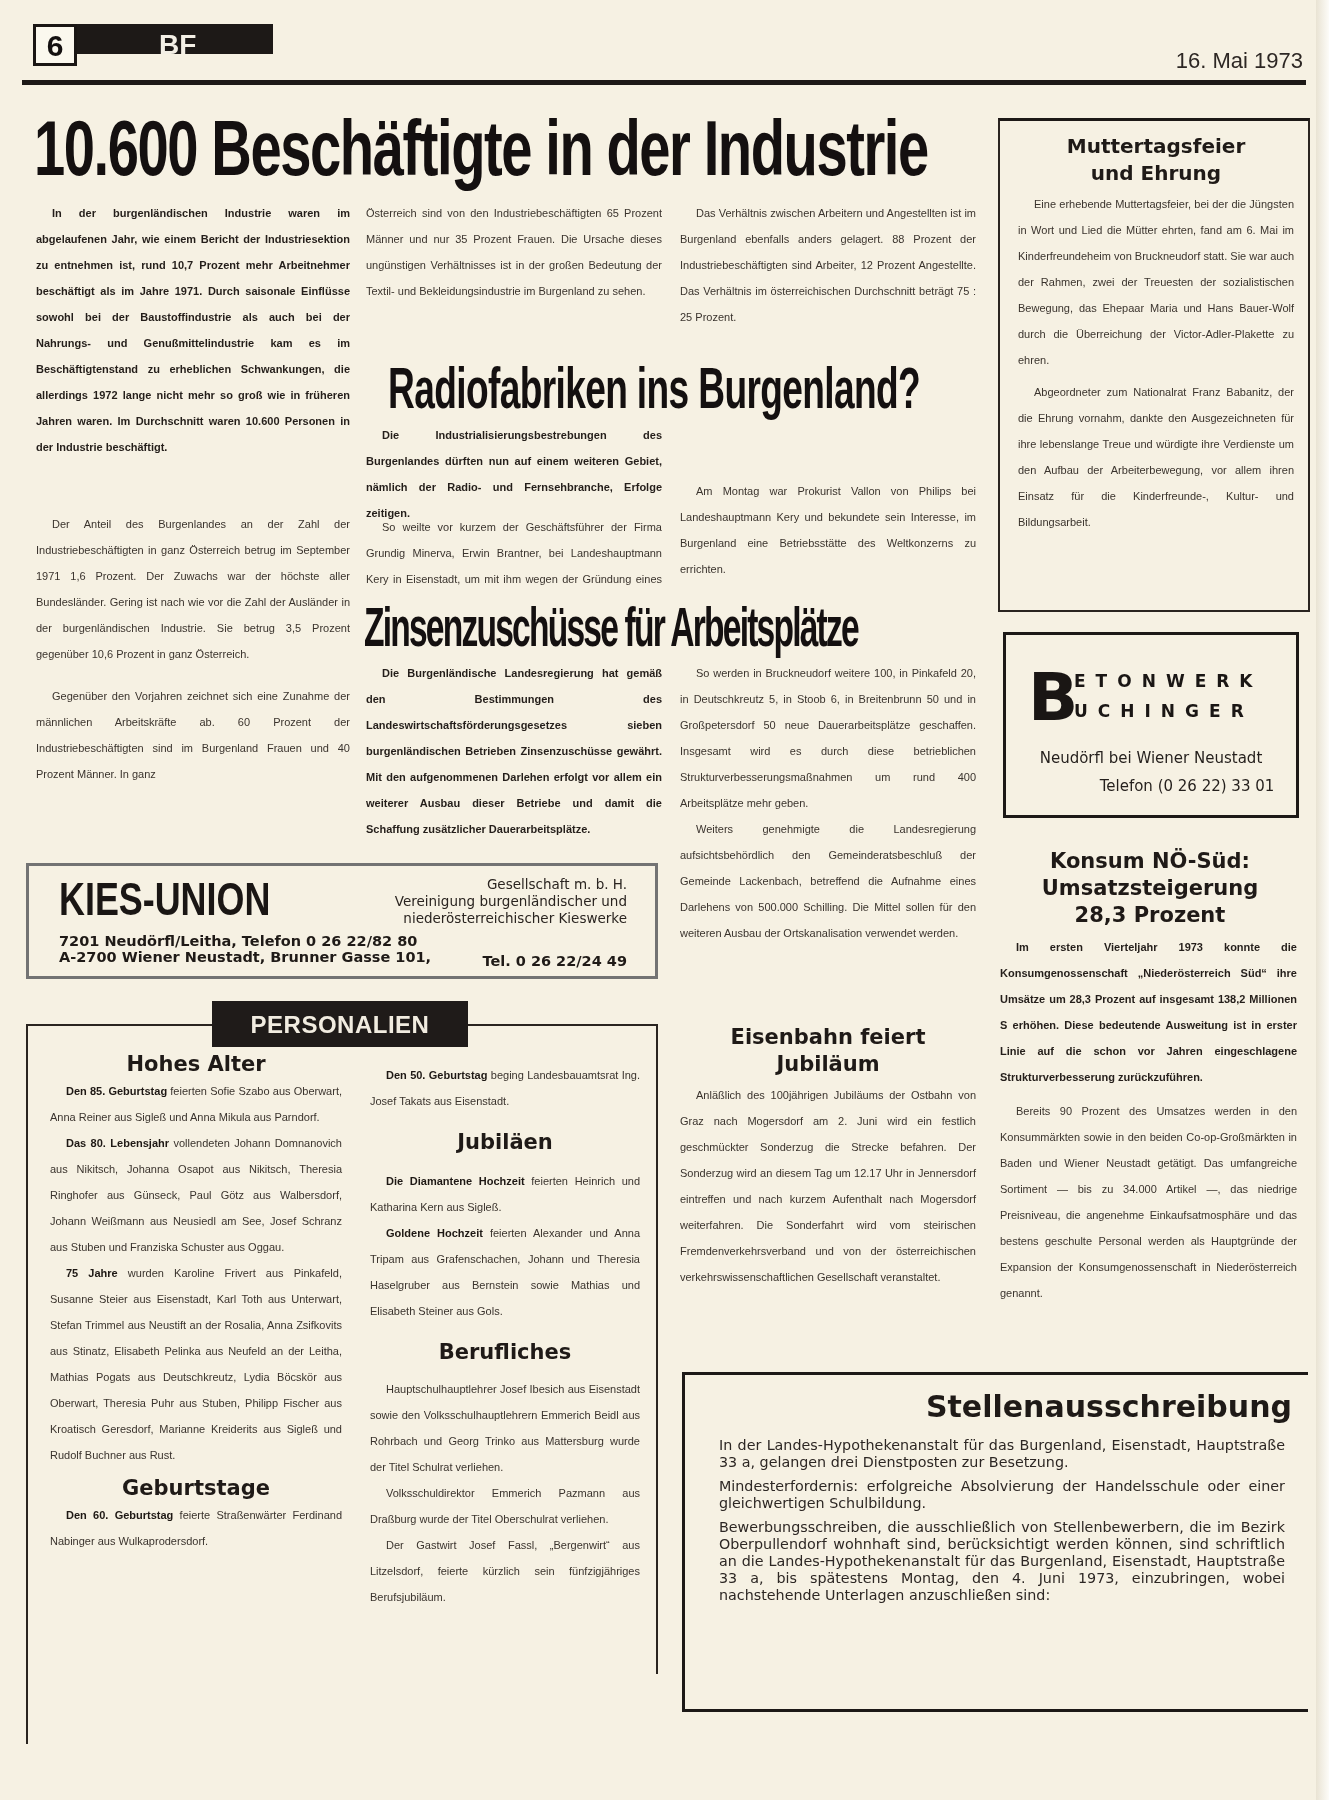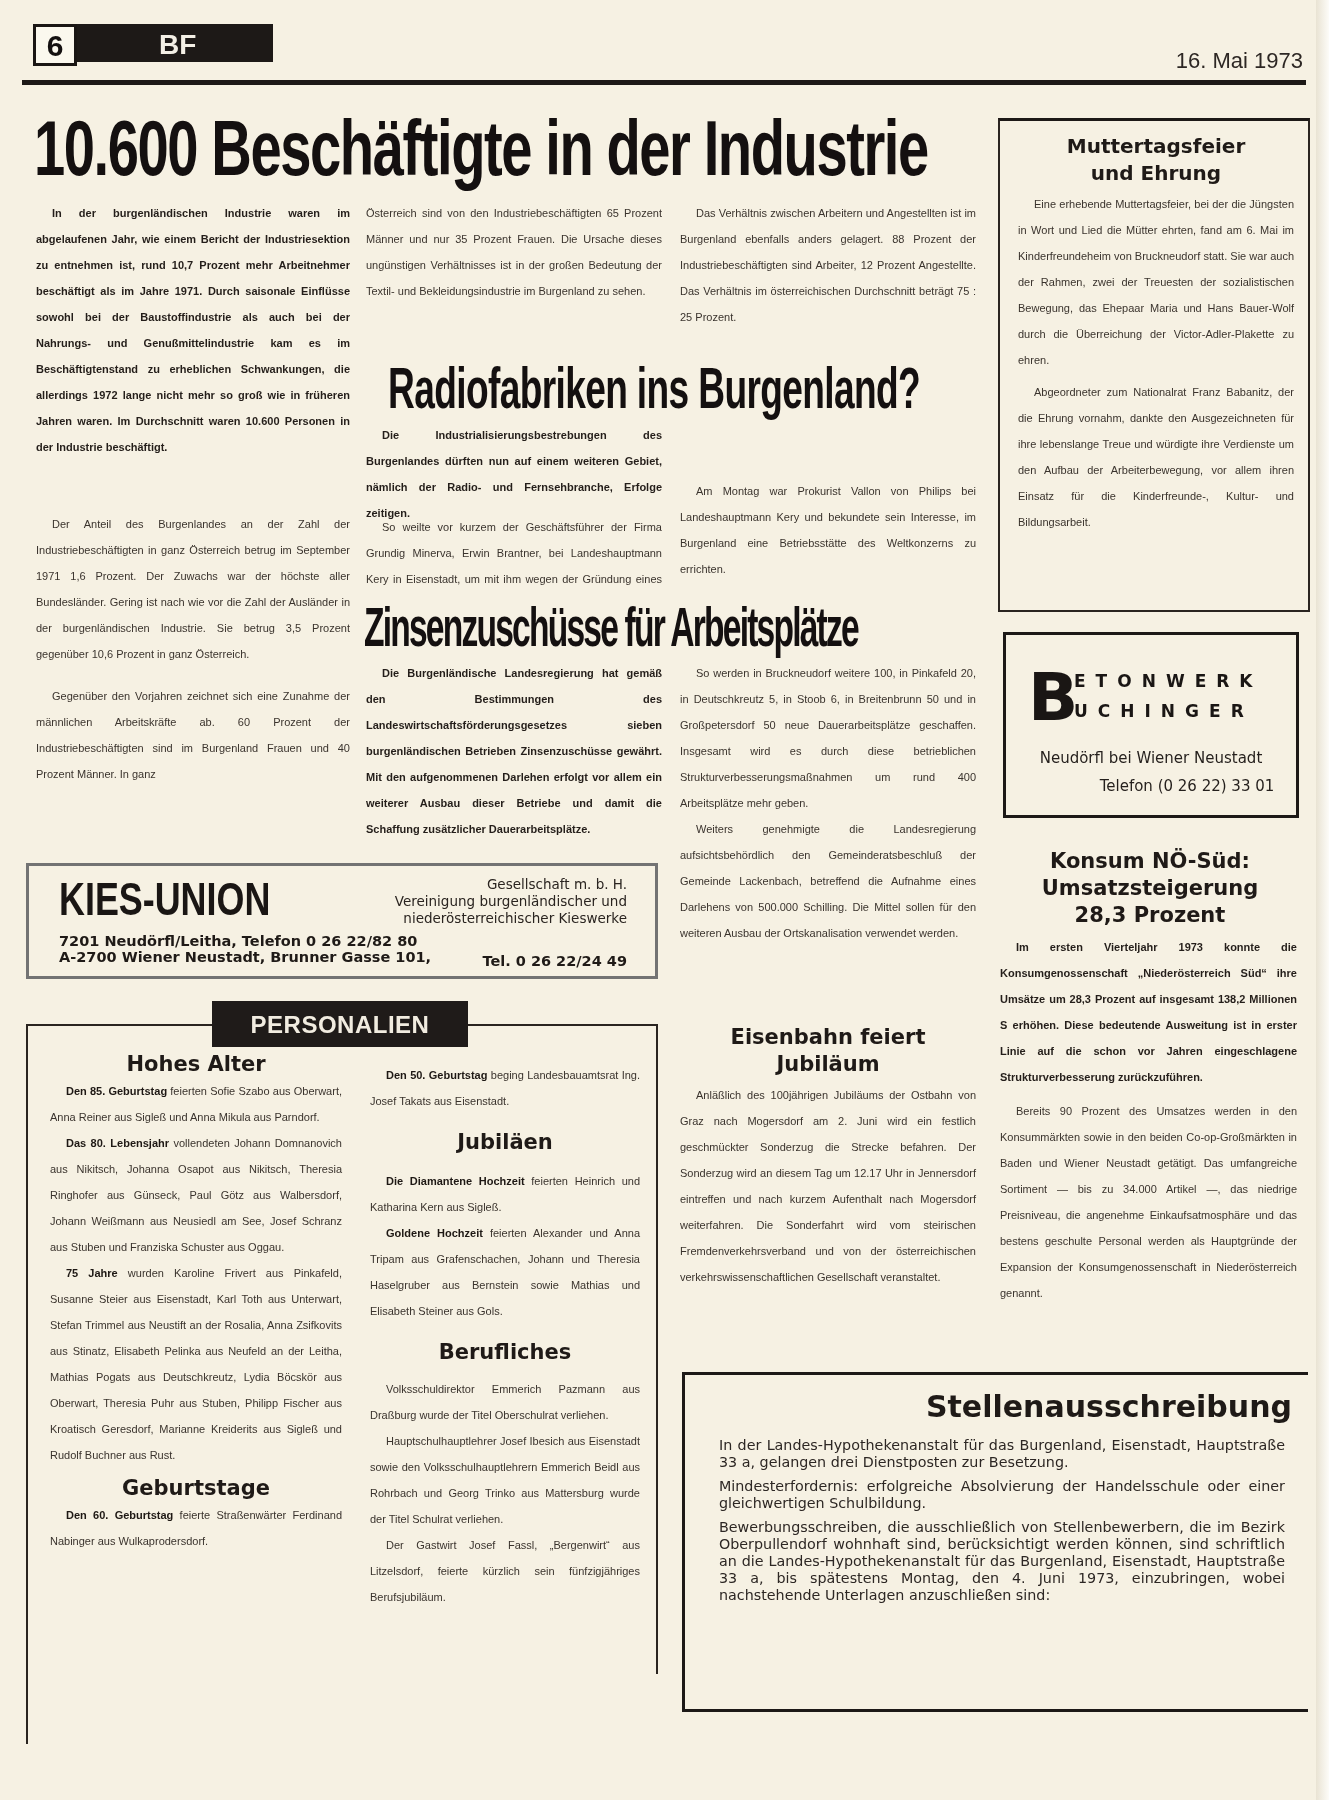--- a/index.html
+++ b/index.html
@@ -8,21 +8,21 @@
   .serif{font-family:Liberation Sans, sans-serif;font-size:11px;line-height:26px;text-align:justify;color:#3a332d;}
   .serif.bold{font-weight:bold;color:#241e1a;}
   .serif p{margin:0;text-indent:16px;}
   .serif p + p{margin-top:0;}
   .gap{margin-top:16px !important;}
   .sans-head{font-family:"DejaVu Sans","Liberation Sans",sans-serif;font-weight:bold;color:#1f1a17;text-align:center;}
   .cond{font-family:"Liberation Sans","DejaVu Sans",sans-serif;font-weight:bold;color:#141010;transform-origin:left top;white-space:nowrap;letter-spacing:-1px;}
   .b{font-weight:bold;color:#1e1814;}
   
   #page-num-box{left:33px;top:24px;width:44px;height:42px;border:3px solid #1a1614;background:#fbf8ee;box-sizing:border-box;font:bold 30px "Liberation Sans",sans-serif;text-align:center;line-height:38px;color:#141010;}
-  #section-box{left:77px;top:24px;width:196px;height:38px;background:#1d1917;color:#f3efe5;font:bold 28px "Liberation Sans",sans-serif;line-height:42px;padding-left:82px;box-sizing:border-box;}
+  #section-box{left:77px;top:24px;width:196px;height:30px;background:#1d1917;color:#f3efe5;font:bold 28px "Liberation Sans",sans-serif;line-height:42px;padding-left:82px;box-sizing:border-box;}
   #date{right:26px;top:48px;font:22px "Liberation Sans",sans-serif;color:#2d2724;}
   #top-rule{left:22px;top:80px;width:1284px;height:5px;background:#1d1917;}
   
   #mutter-box{left:998px;top:118px;width:312px;height:494px;border:2px solid #2a2420;border-top:3px solid #1d1917;box-sizing:border-box;padding:12px 14px 0 18px;}
   #betonwerk{left:1003px;top:632px;width:296px;height:186px;border:3px solid #1d1917;box-sizing:border-box;}
   #kies{left:26px;top:863px;width:632px;height:116px;border:3px solid #737373;box-sizing:border-box;}
   #pers-frame{left:26px;top:1024px;width:630px;height:720px;border-top:2px solid #2a2420;border-left:2px solid #2a2420;box-sizing:border-box;}
   #pers-right-line{left:656px;top:1024px;width:2px;height:650px;background:#2a2420;}
   #pers-banner{left:212px;top:1001px;width:256px;height:46px;background:#1f1b19;color:#f1ece0;font:bold 24px "Liberation Sans",sans-serif;text-align:center;line-height:48px;letter-spacing:0.5px;}
   #stellen{left:682px;top:1372px;width:626px;height:340px;border:3px solid #1d1917;border-right:none;box-sizing:border-box;font-family:"DejaVu Sans","Liberation Sans",sans-serif;color:#2d2724;}
@@ -148,22 +148,22 @@
   <div class="serif">
     <p><span class="b">Den 50. Geburtstag</span><span> beging Landesbauamtsrat Ing. Josef Takats aus Eisenstadt.</span></p>
   </div>
   <div class="sans-head" style="font-size:21px;line-height:28px;margin-top:14px;margin-bottom:12px;">Jubiläen</div>
   <div class="serif">
     <p><span class="b">Die Diamantene Hochzeit</span><span> feierten Heinrich und Katharina Kern aus Sigleß.</span></p>
     <p><span class="b">Goldene Hochzeit</span><span> feierten Alexander und Anna Tripam aus Grafenschachen, Johann und Theresia Haselgruber aus Bernstein sowie Mathias und Elisabeth Steiner aus Gols.</span></p>
   </div>
   <div class="sans-head" style="font-size:21px;line-height:28px;margin-top:14px;margin-bottom:10px;">Berufliches</div>
   <div class="serif">
+    <p>Hauptschulhauptlehrer Josef Ibesich aus Eisenstadt sowie den Volksschulhauptlehrern Emmerich Beidl aus Rohrbach und Georg Trinko aus Mattersburg wurde der Titel Schulrat verliehen.</p>
     <p>Volksschuldirektor Emmerich Pazmann aus Draßburg wurde der Titel Oberschulrat verliehen.</p>
-    <p>Hauptschulhauptlehrer Josef Ibesich aus Eisenstadt sowie den Volksschulhauptlehrern Emmerich Beidl aus Rohrbach und Georg Trinko aus Mattersburg wurde der Titel Schulrat verliehen.</p>
     <p>Der Gastwirt Josef Fassl, „Bergenwirt“ aus Litzelsdorf, feierte kürzlich sein fünfzigjähriges Berufsjubiläum.</p>
   </div>
 </div>
 
 <div class="abs" id="stellen">
   <div class="abs" style="right:16px;top:14px;font:bold 30px 'DejaVu Sans',sans-serif;color:#1f1a17;">Stellenausschreibung</div>
   <div class="abs txt" style="left:34px;top:62px;width:566px;">
     <p>In der Landes-Hypothekenanstalt für das Burgenland, Eisenstadt, Hauptstraße 33 a, gelangen drei Dienstposten zur Besetzung.</p>
     <p>Mindesterfordernis: erfolgreiche Absolvierung der Handelsschule oder einer gleichwertigen Schulbildung.</p>
     <p>Bewerbungsschreiben, die ausschließlich von Stellenbewerbern, die im Bezirk Oberpullendorf wohnhaft sind, berücksichtigt werden können, sind schriftlich an die Landes-Hypothekenanstalt für das Burgenland, Eisenstadt, Hauptstraße 33 a, bis spätestens Montag, den 4. Juni 1973, einzubringen, wobei nachstehende Unterlagen anzuschließen sind:</p>

